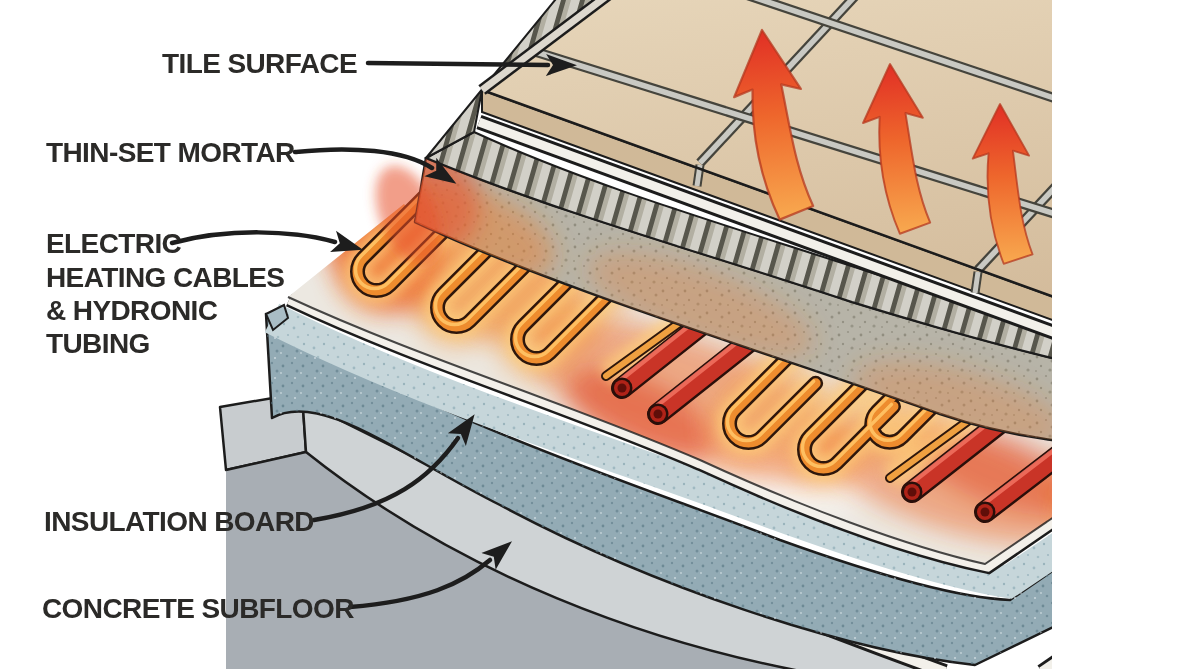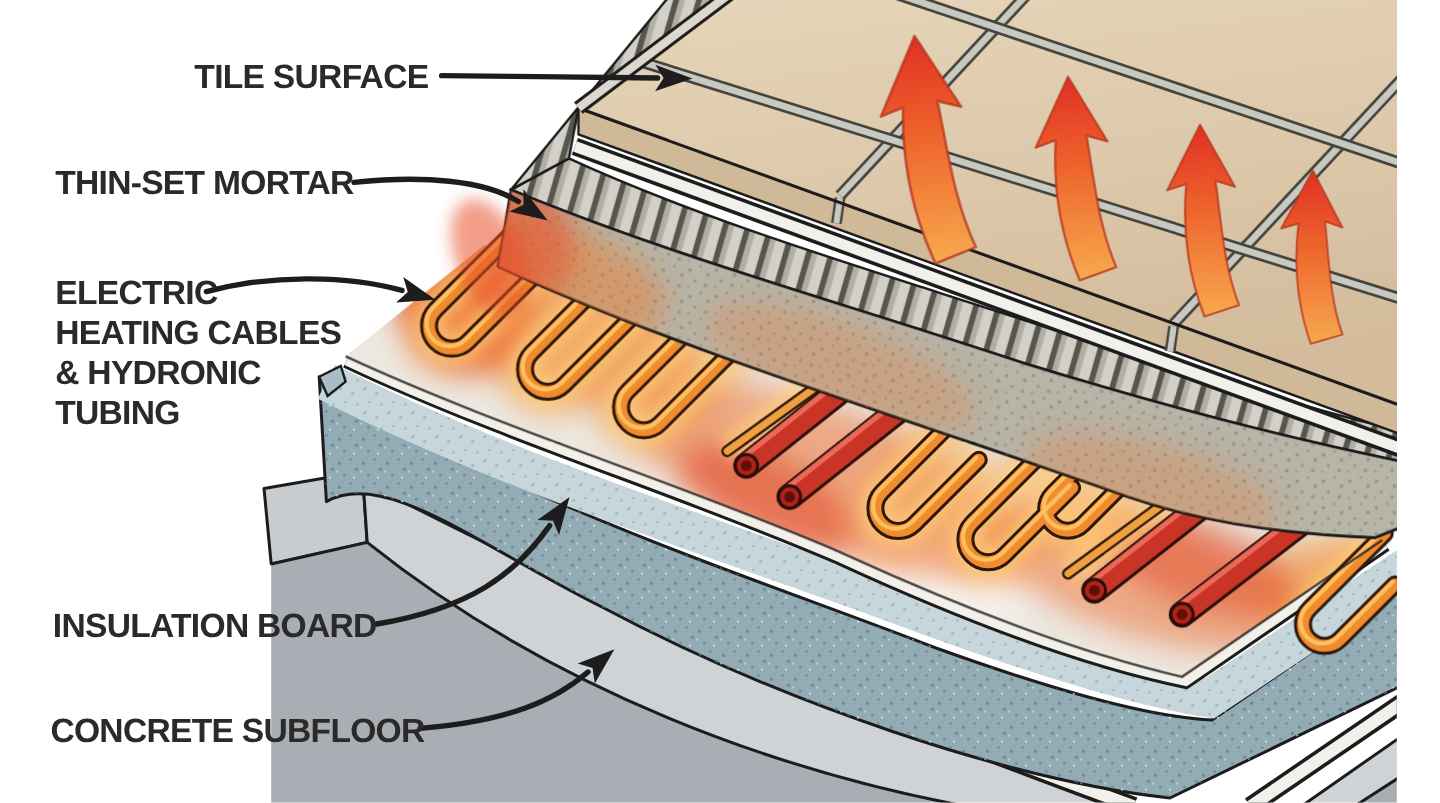--- a/index.html
+++ b/index.html
@@ -1,16 +1,16 @@
 <!DOCTYPE html>
 <html><head>
 <meta charset="utf-8">
 <style>
   html,body{margin:0;padding:0;background:#ffffff;}
-  .stage{position:relative;width:1164px;height:669px;background:#ffffff;overflow:hidden;
+  .stage{position:relative;width:1052px;height:669px;background:#ffffff;overflow:hidden;
          font-family:"Liberation Sans",sans-serif;}
   svg{display:block}
   text.lbl{font-family:"Liberation Sans","DejaVu Sans",sans-serif;font-weight:700;
            font-size:28px;letter-spacing:-0.6px;fill:#2b2a28;}
 </style>
 </head>
 <body>
 
 <div class="stage">
 <svg width="1200" height="669" viewBox="0 0 1200 669">

